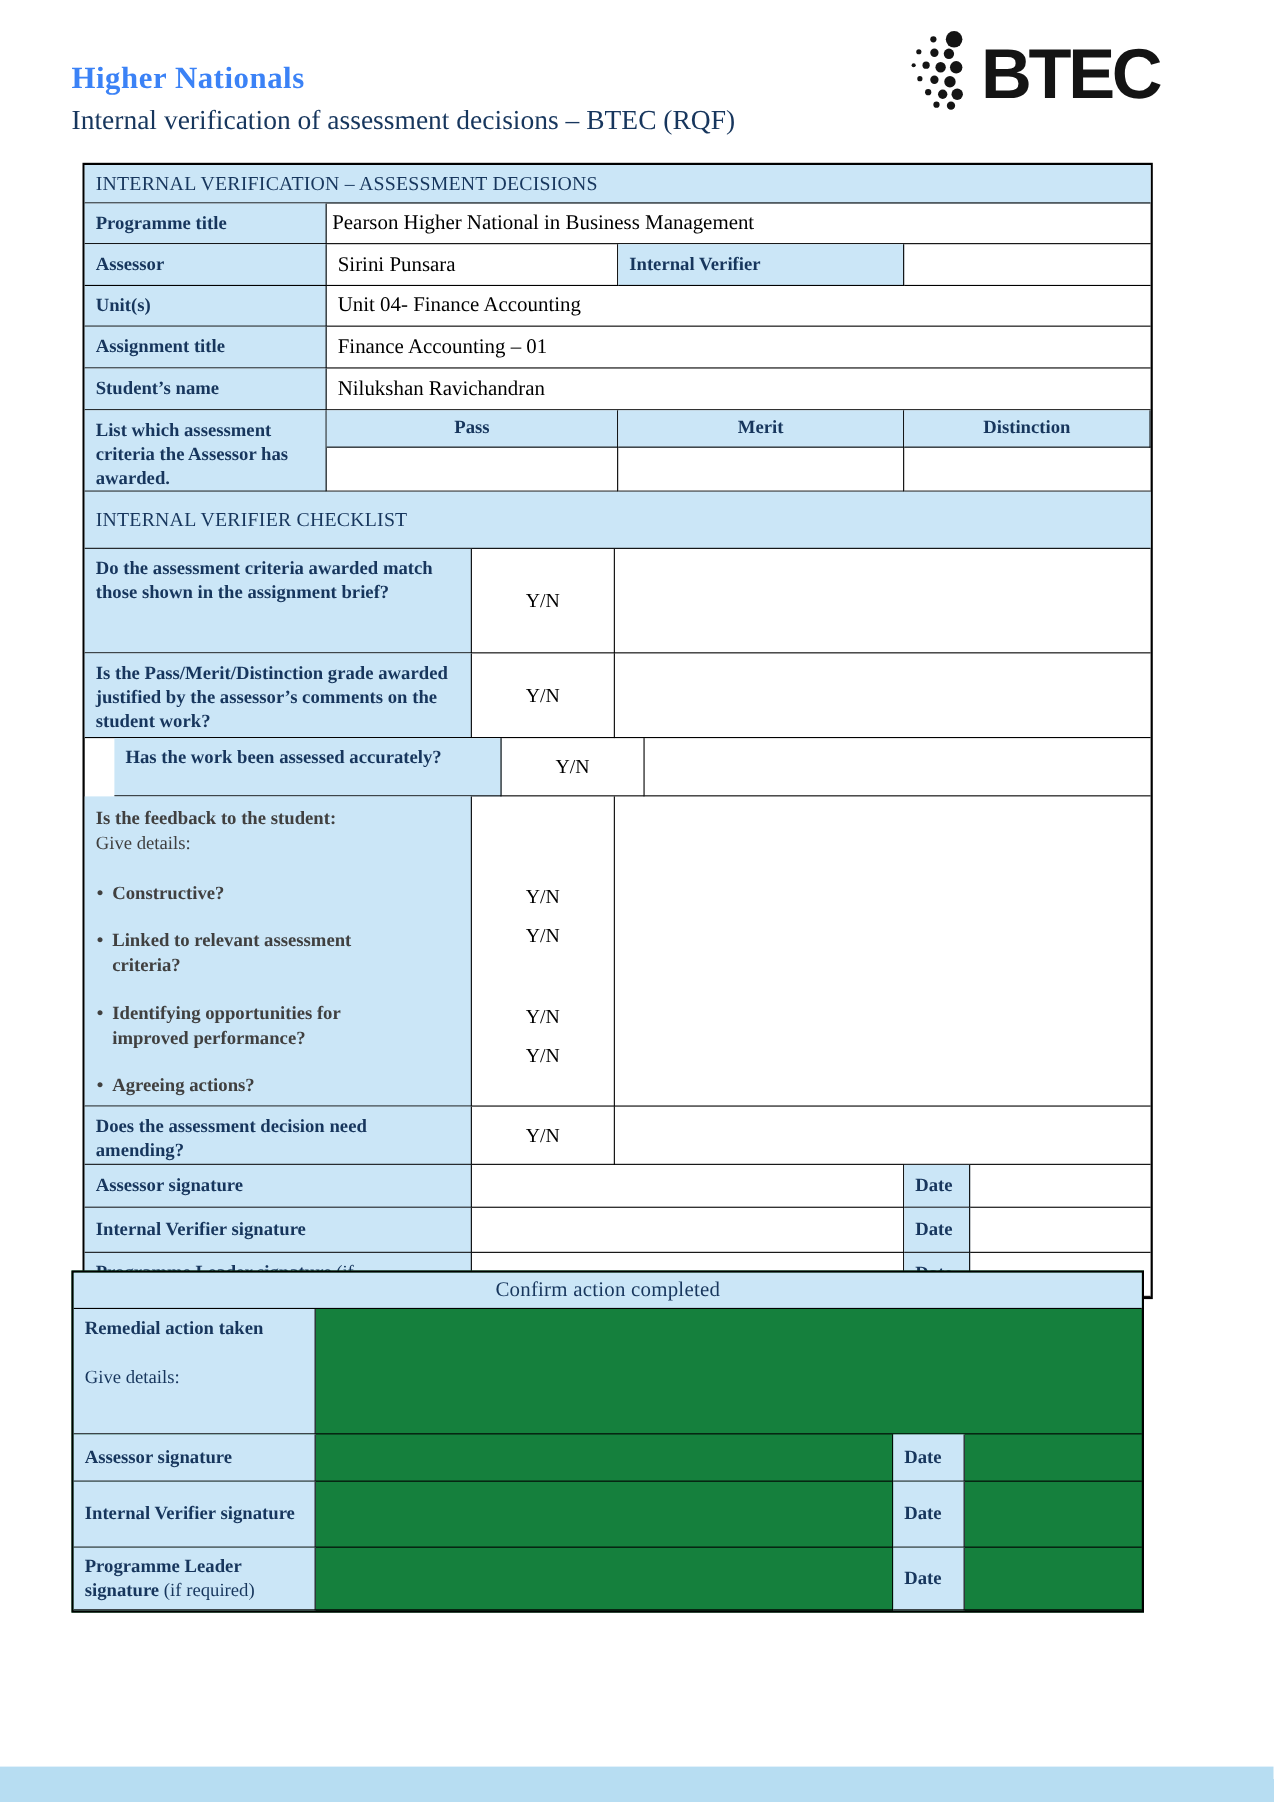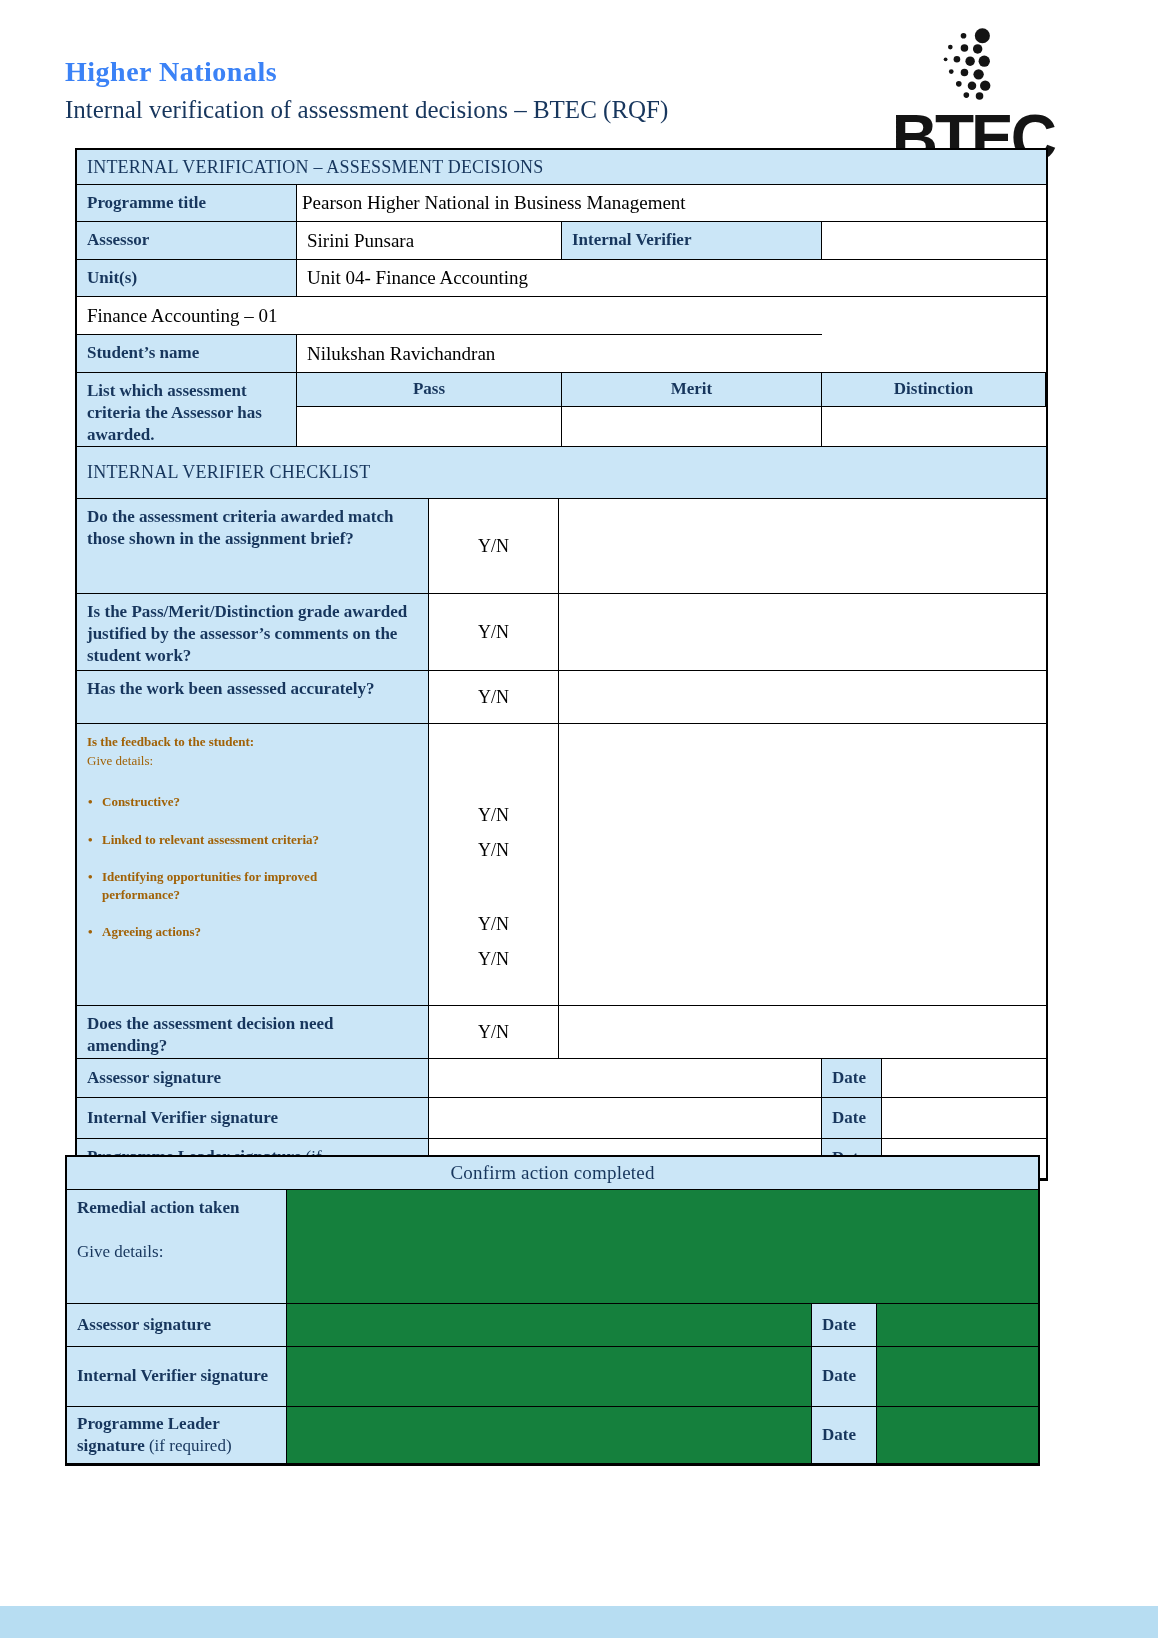--- a/index.html
+++ b/index.html
@@ -17,21 +17,21 @@
   .doc-header { position: absolute; left: 65px; top: 56px; }
   .doc-title {
     font-size: 28px; font-weight: bold; color: #3b82f6;
     letter-spacing: 0.5px; line-height: 1.15;
   }
   .doc-subtitle {
     font-size: 25px; color: #17365d; margin-top: 8px; line-height: 1.15;
   }
 
   
-  .logo { position: absolute; top: 26px; right: 104px; display: flex; align-items: center; flex-direction: column; }
+  .logo { position: absolute; top: 26px; right: 104px; display: flex; align-items: center; }
   .logo-dots { display: block; margin-right: 2px; }
   .logo-text {
     font-family: "Liberation Sans", sans-serif;
     font-weight: 900; font-size: 64px; letter-spacing: -3px;
     color: #141414; line-height: 1;
   }
 
   
   .tbl { position: absolute; border: 2px solid #000; background: #fff; }
   .row { display: grid; }
@@ -63,29 +63,29 @@
 
   .r-h1 { height: 35px; }
   .r-prog { height: 37px; }
   .r-assessor { height: 38px; }
   .r-units { height: 37px; }
   .r-assign { height: 38px; }
   .r-student { height: 38px; }
   .r-clhdr { height: 52px; }
   .r-q1 { height: 95px; }
   .r-q2 { height: 77px; }
-  .r-q3 { height: 53px; }
+  .r-q3 { height: 53px; margin-left: 27px; }
   .r-fb { height: 282px; }
   .r-q5 { height: 53px; }
   .r-s1 { height: 39px; }
   .r-s2 { height: 41px; }
   .r-s3 { height: 40px; }
 
   
-  .fb-label { display: block; padding-top: 10px; color: #a16207; font-size: 13px; }
+  .fb-label { display: block; padding-top: 10px; color: #404040; font-size: 17px; }
   .fb-title { font-weight: bold; }
   .fb-sub { font-weight: normal; margin-top: 3px; }
   .bullet {
     font-weight: bold; margin-top: 20px; padding-left: 15px;
     position: relative; max-width: 250px; line-height: 1.35;
   }
   .bullet::before { content: "\2022"; position: absolute; left: 1px; }
   .bullet.first { margin-top: 24px; }
   .yn-stack {
     display: flex; flex-direction: column; align-items: center;
@@ -170,20 +170,21 @@
       <div class="c blue lbl">Internal Verifier</div>
       <div class="c"></div>
     </div>
 
     <div class="row g-info r-units">
       <div class="c blue lbl">Unit(s)</div>
       <div class="c span3">Unit 04- Finance Accounting</div>
     </div>
 
     <div class="row g-info r-assign">
+      <div class="c blue lbl">Assignment title</div>
       <div class="c span3">Finance Accounting – 01</div>
     </div>
 
     <div class="row g-info r-student">
       <div class="c blue lbl">Student’s name</div>
       <div class="c span3">Nilukshan Ravichandran</div>
     </div>
 
     <div class="row g-crit">
       <div class="c blue lbl top crit-label">List which assessment criteria the Assessor has awarded.</div>

